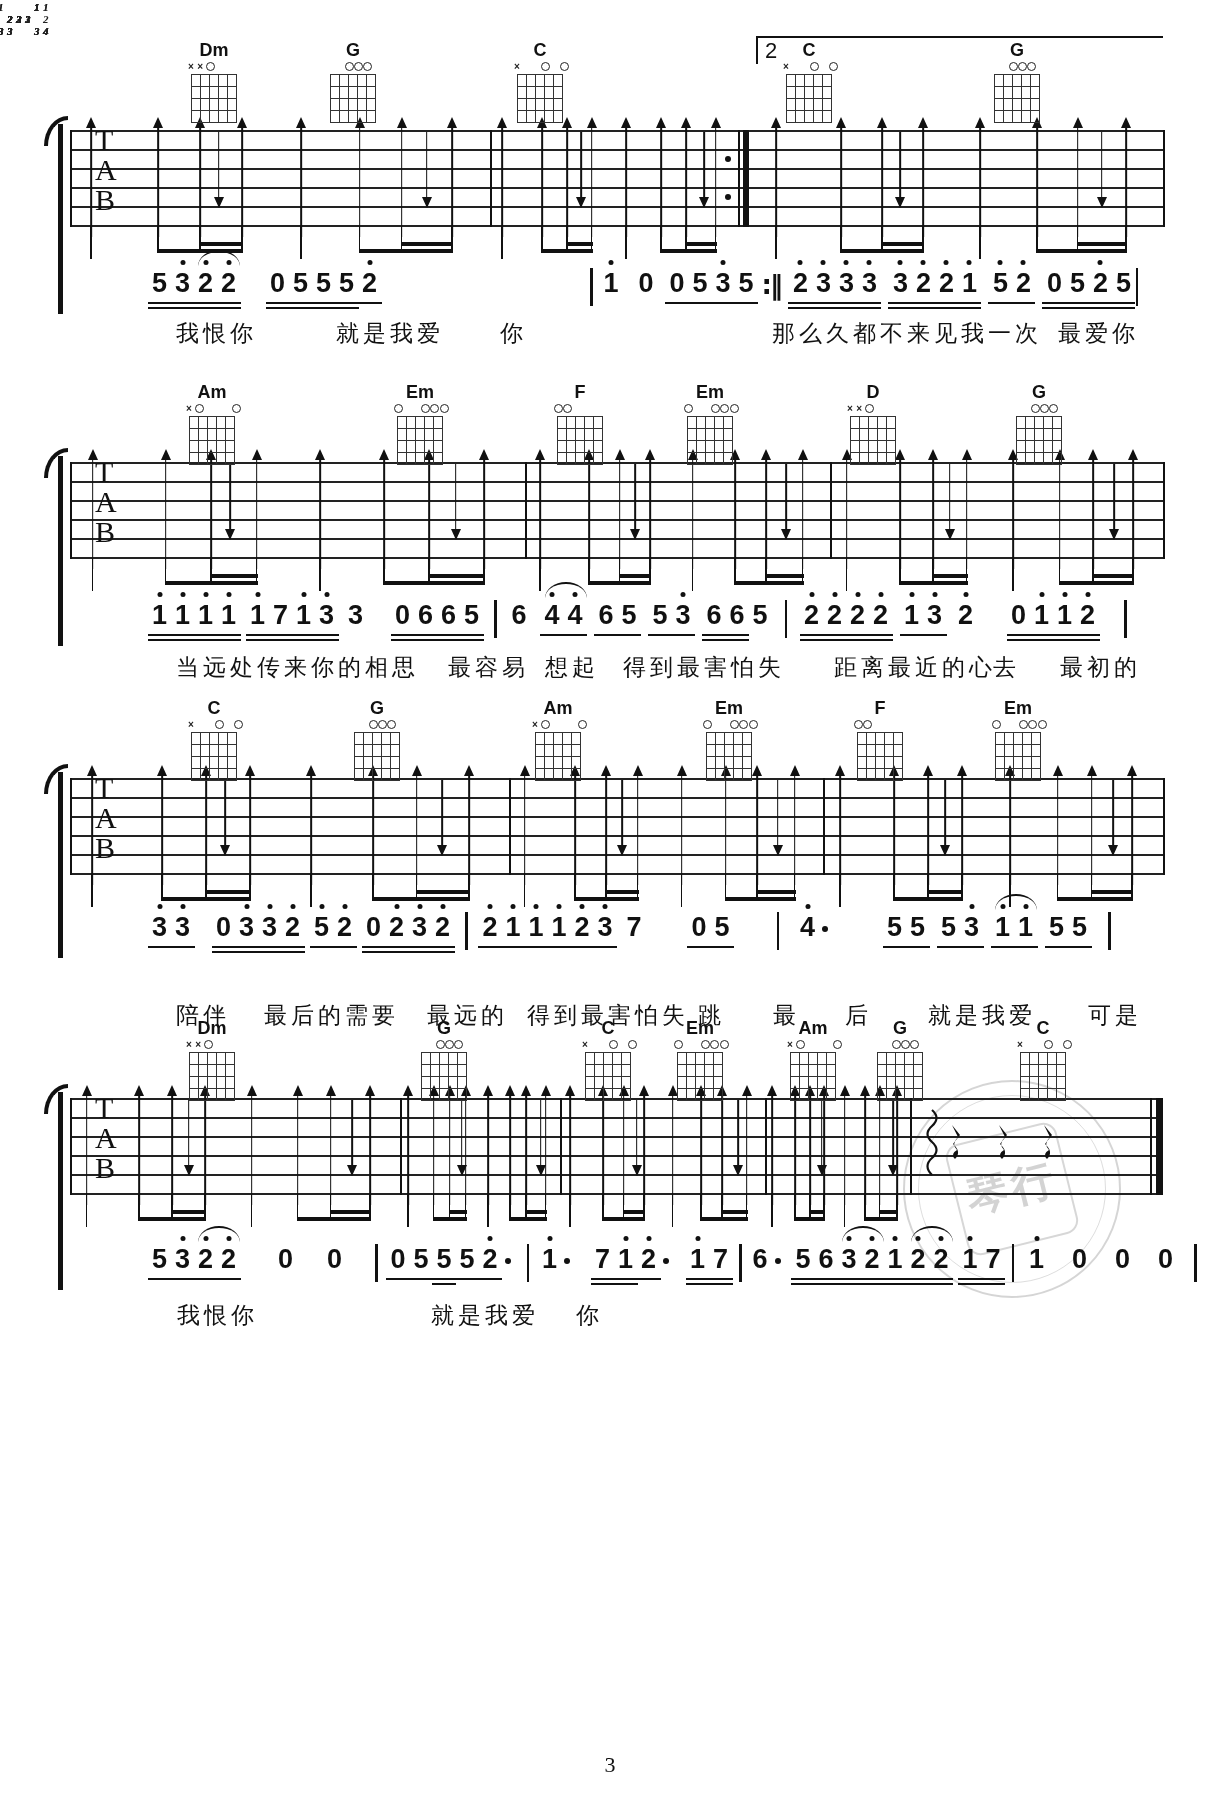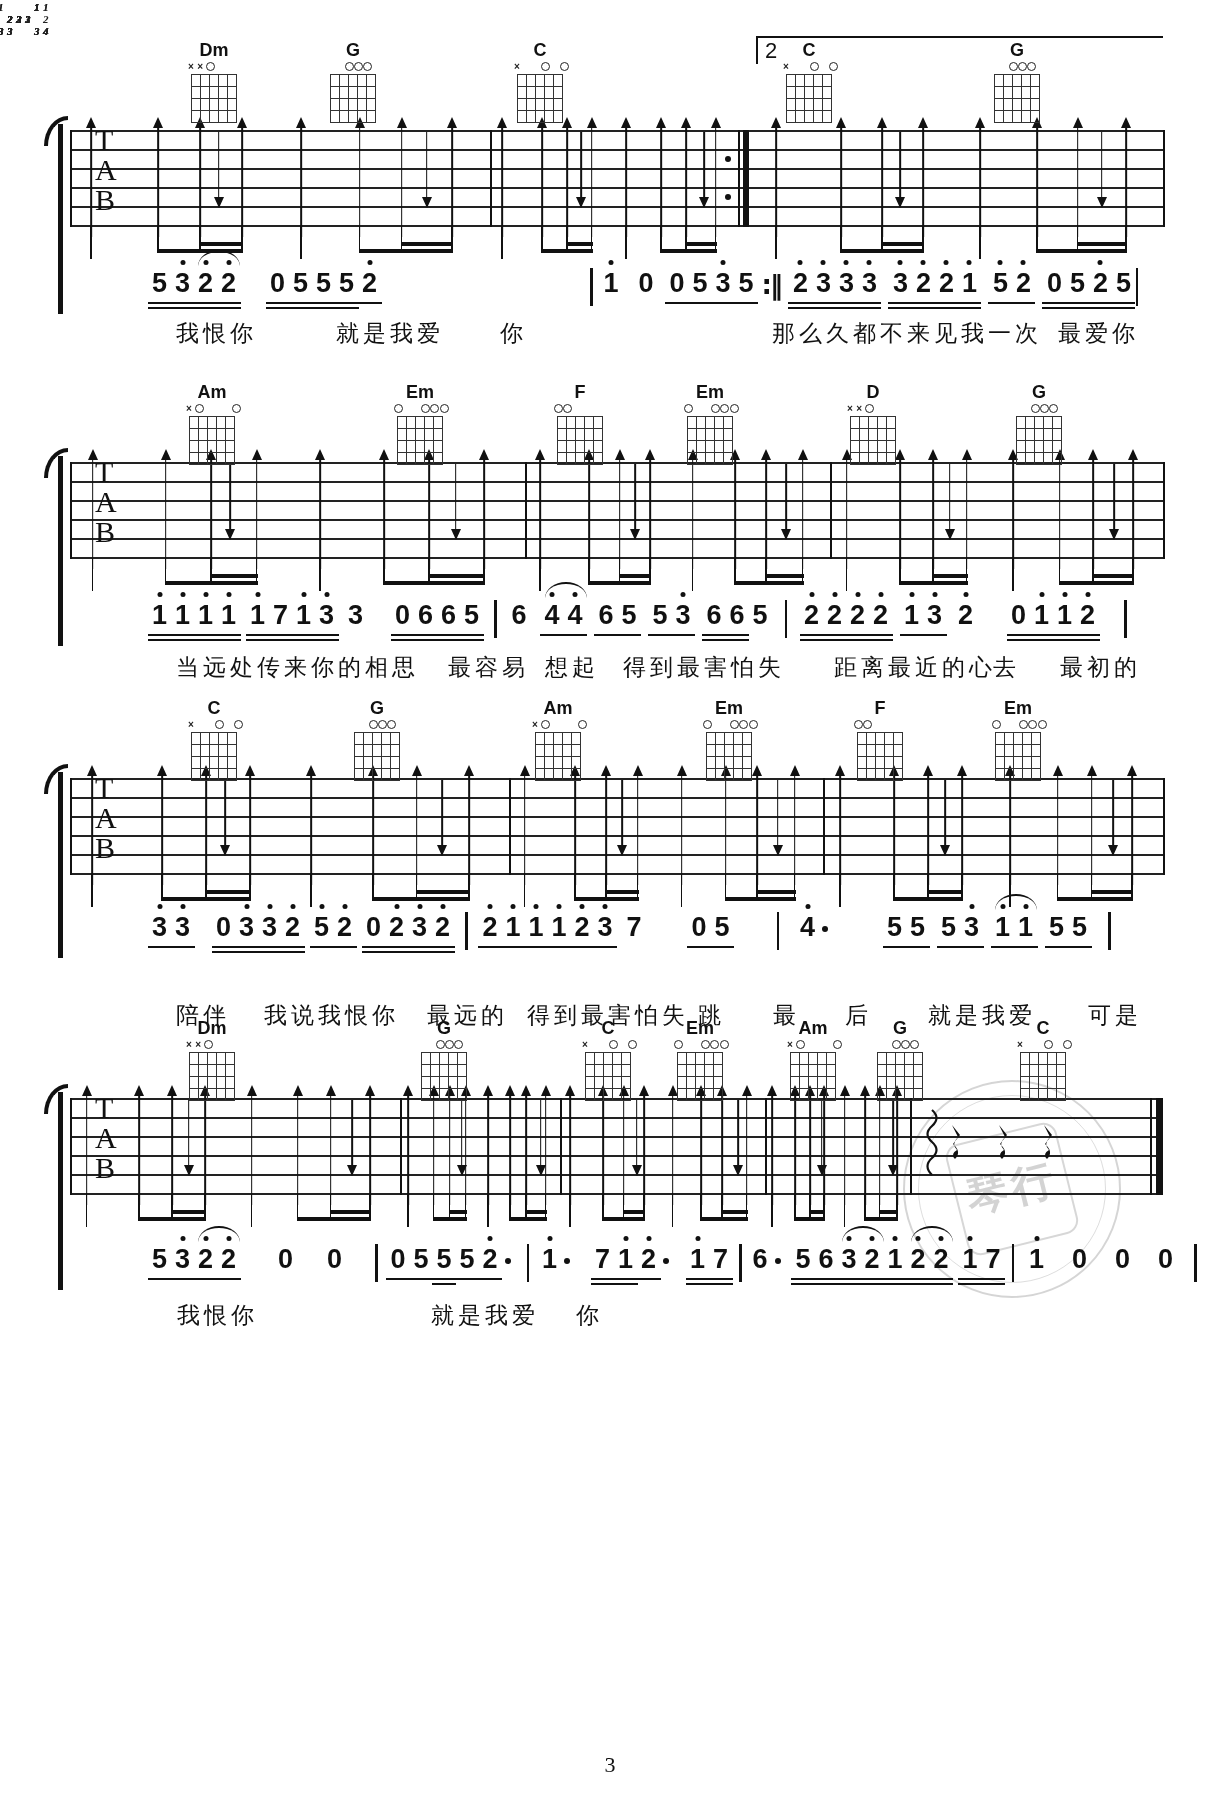--- a/index.html
+++ b/index.html
@@ -1071,21 +1071,21 @@
       <span class="gap" style="width: 8px;"></span>
       <span class="note">1<span class="nd"></span><span class="l1"></span><span class="tiearc"></span></span>
       <span class="note">1<span class="nd"></span><span class="l1"></span></span>
       <span class="gap" style="width: 8px;"></span>
       <span class="note">5<span class="l1"></span></span>
       <span class="note">5<span class="l1"></span></span>
       <span class="gap" style="width: 16px;"></span>
       <span class="mbar"></span>
     </div>
     <div class="lyr" style="left: 176px; top: 1000px;">陪伴</div>
-    <div class="lyr" style="left: 264px; top: 1000px;">我说我恨你</div>
+    <div class="lyr" style="left: 264px; top: 1000px;">最后的需要</div>
     <div class="lyr" style="left: 427px; top: 1000px;">最远的</div>
     <div class="lyr" style="left: 527px; top: 1000px;">得到最害怕失</div>
     <div class="lyr" style="left: 698px; top: 1000px;">跳</div>
     <div class="lyr" style="left: 773px; top: 1000px;">最</div>
     <div class="lyr" style="left: 845px; top: 1000px;">后</div>
     <div class="lyr" style="left: 928px; top: 1000px;">就是我爱</div>
     <div class="lyr" style="left: 1088px; top: 1000px;">可是</div>
     <div class="vbar" style="left: 58px; top: 1092px; width: 5px; height: 198px;"></div>
     <div class="hook" style="left: 44px; top: 1084px;"></div>
     <div class="sline" style="left: 70px; top: 1098px; width: 1093px;"></div>

